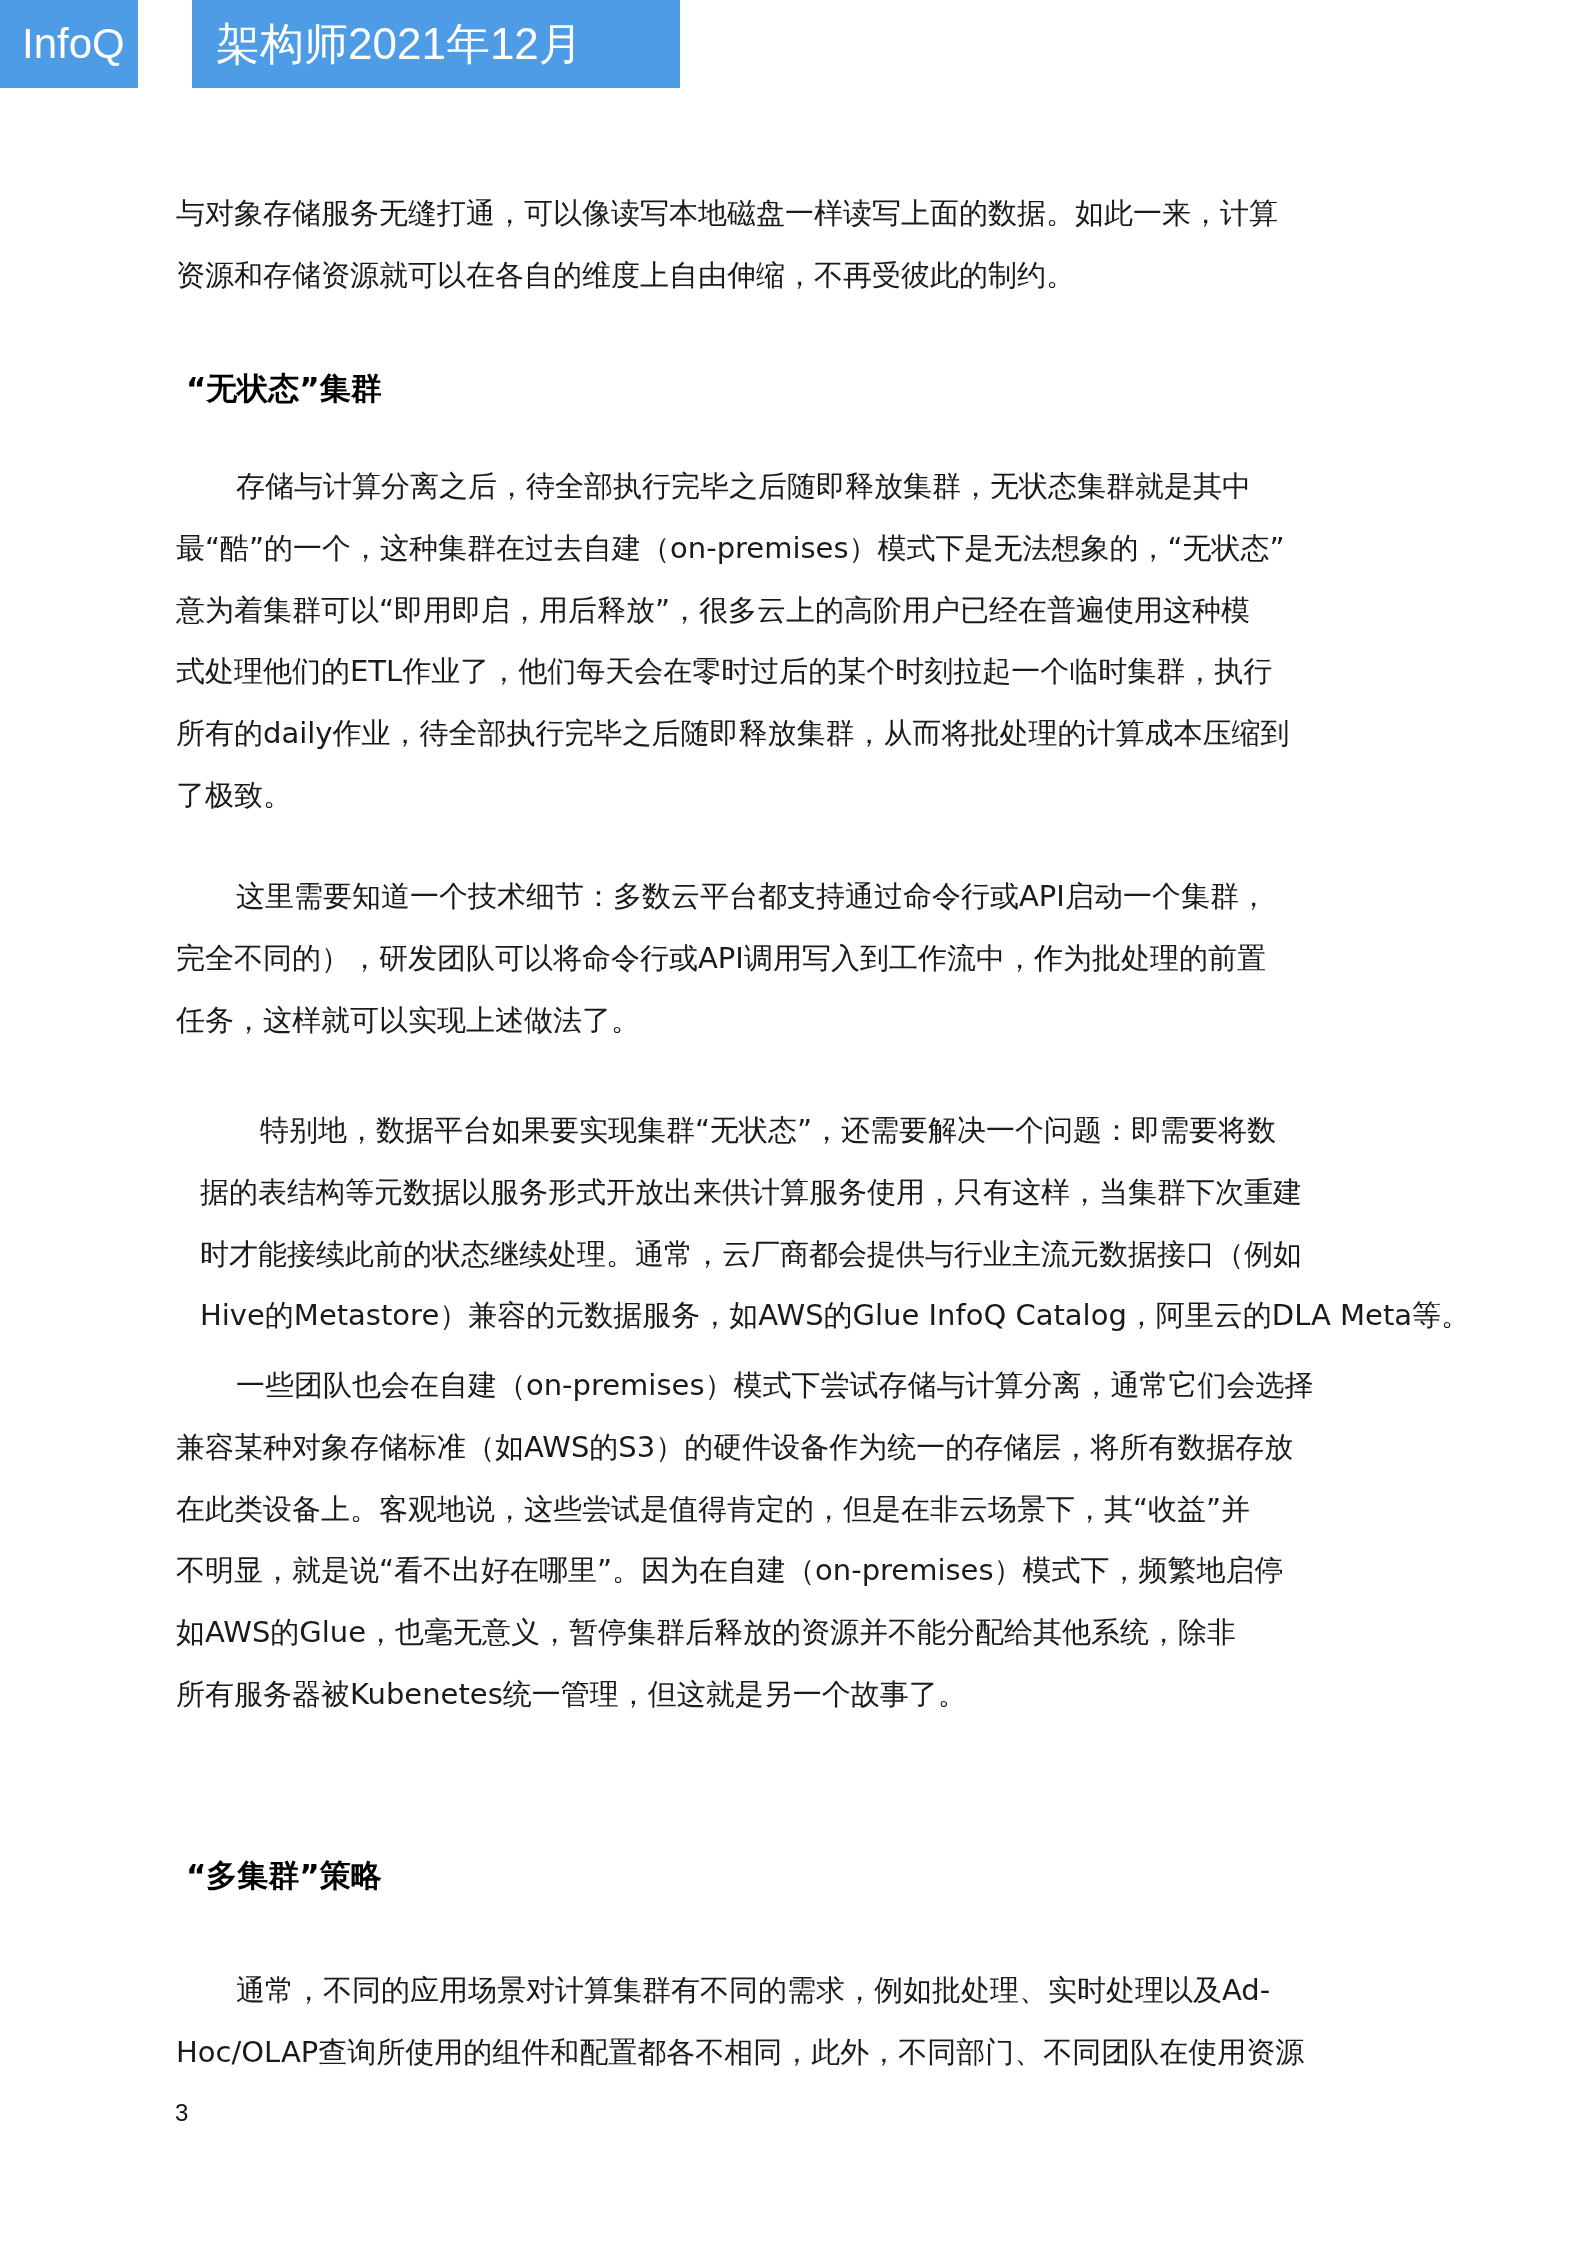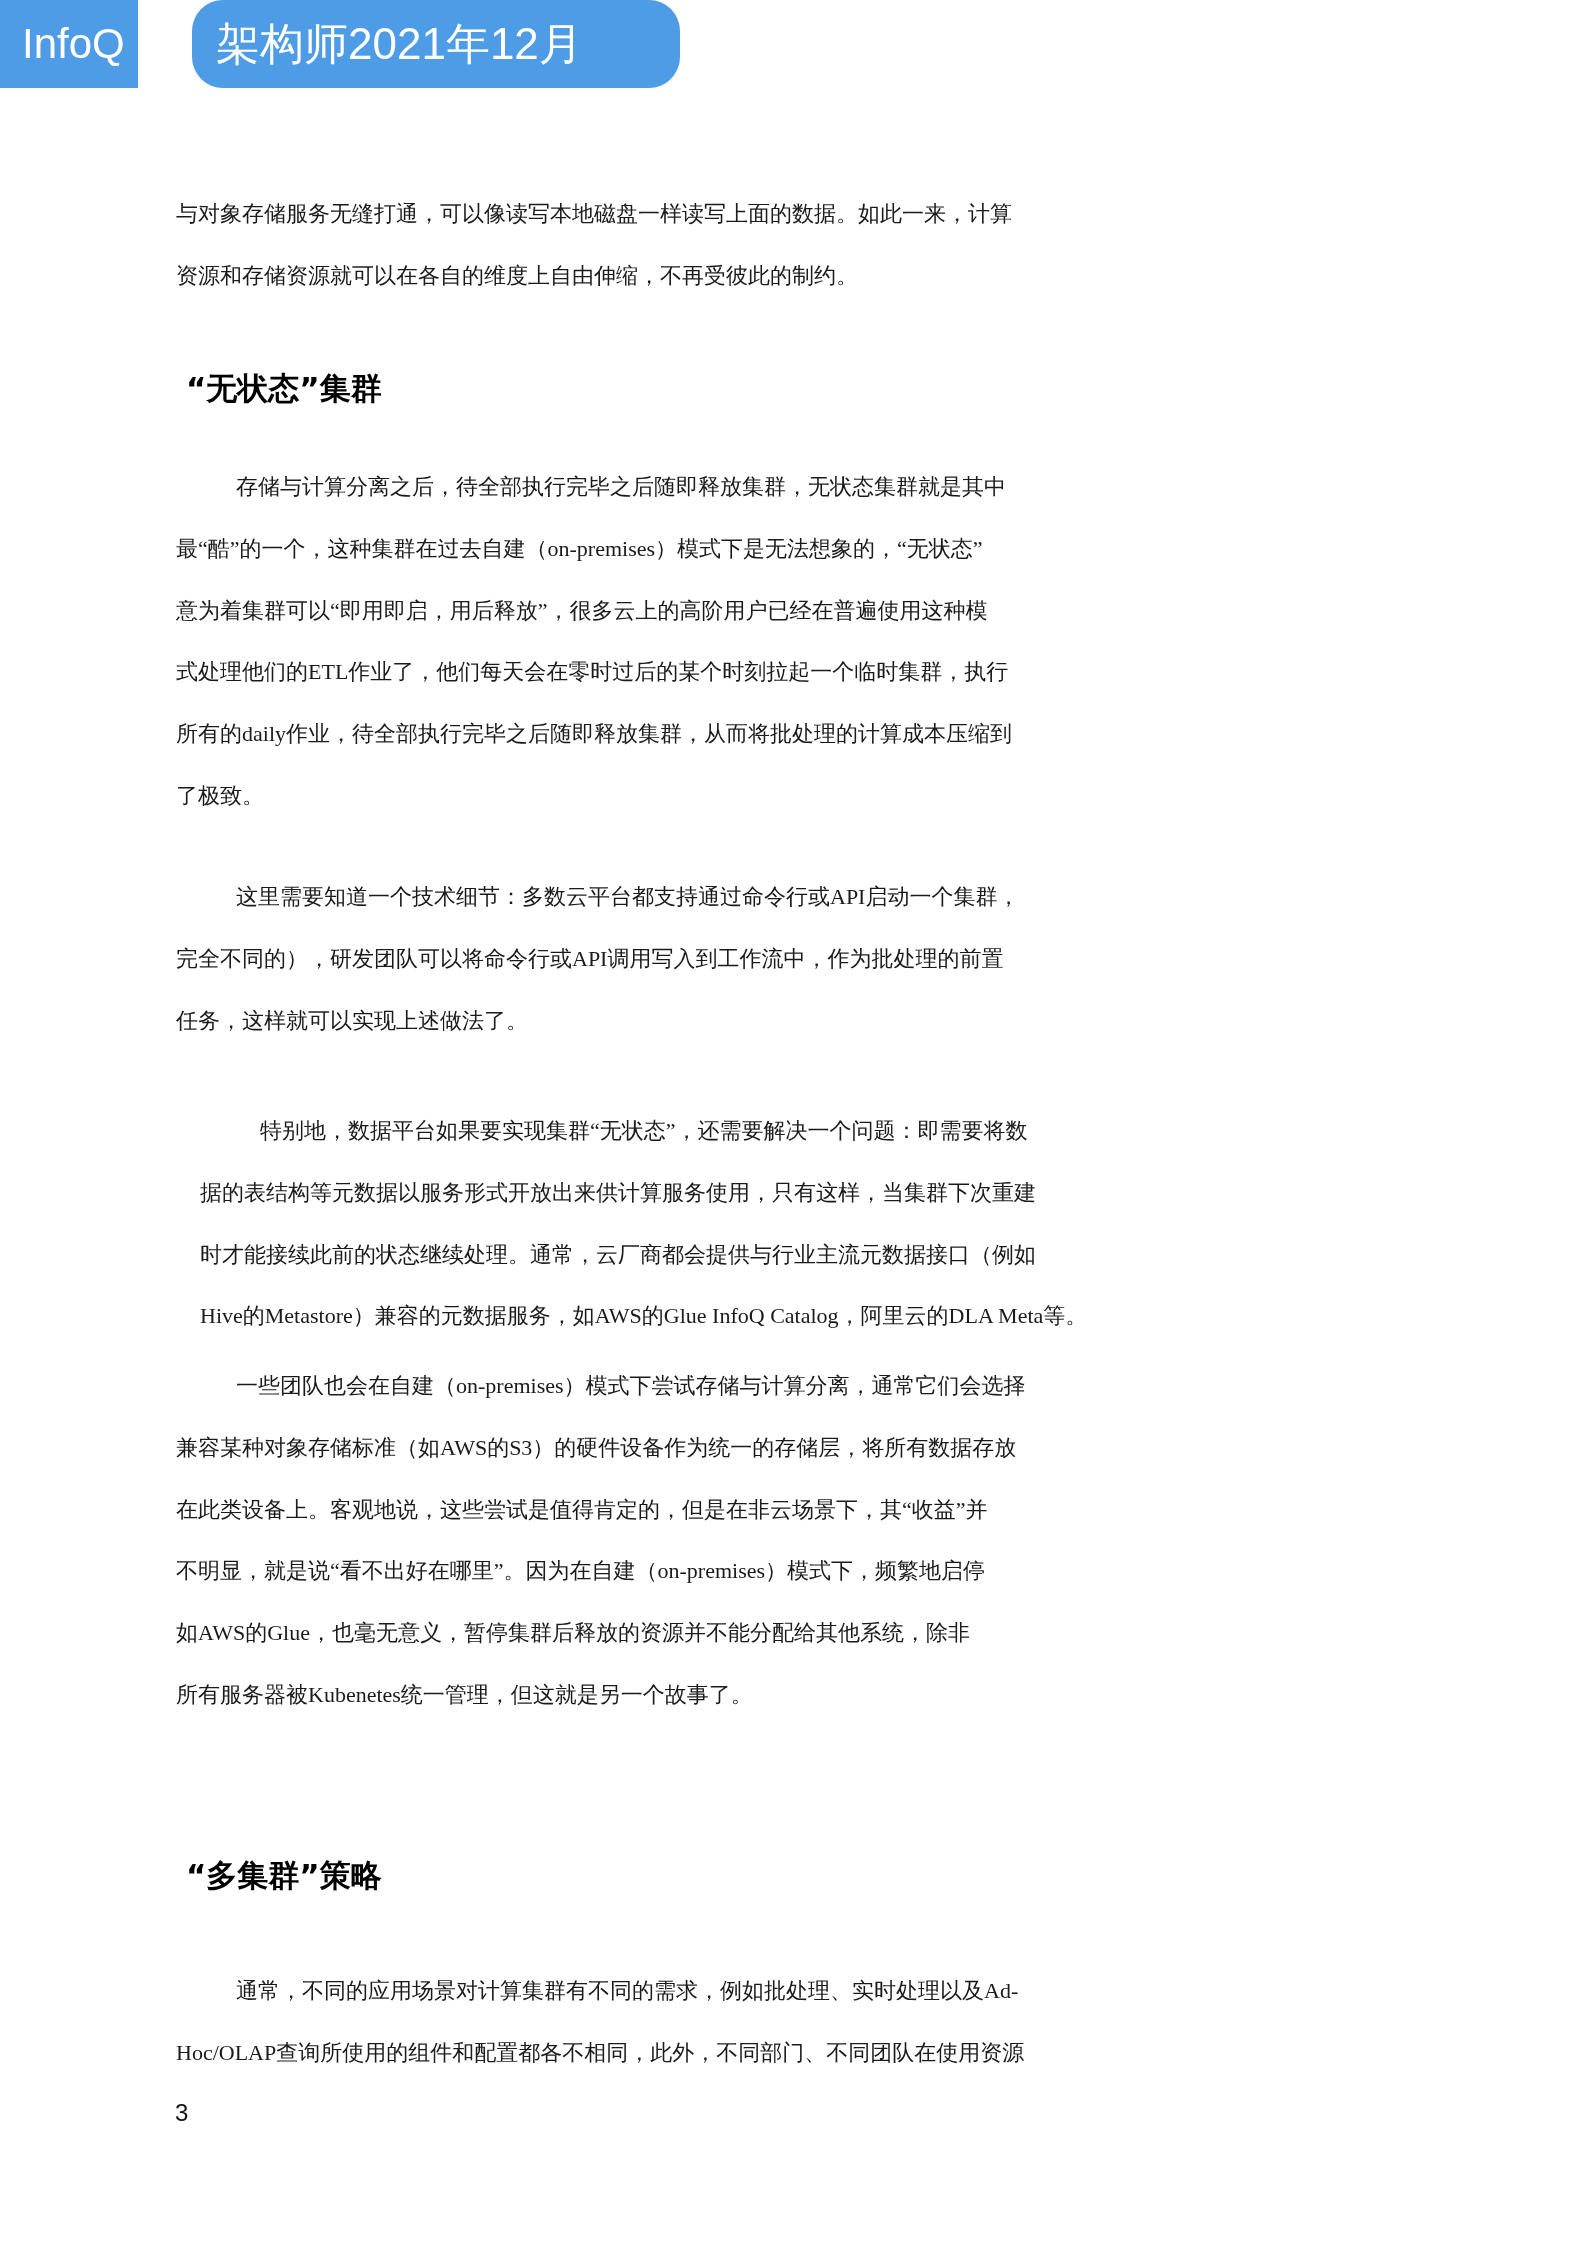--- a/index.html
+++ b/index.html
@@ -2,23 +2,23 @@
 <html><head>
 <meta charset="utf-8">
 <style>
   html, body { margin: 0; padding: 0; background: #ffffff; }
   body { width: 1589px; height: 2244px; position: relative; overflow: hidden;
          font-family: "DejaVu Sans", "Liberation Sans", sans-serif; color: #111; }
   .hdr-box { position: absolute; top: 0; height: 88px; background: #4e9be6; color: #fff;
              font-family: "Liberation Sans", "DejaVu Sans", sans-serif;
              font-size: 44px; line-height: 88px; box-sizing: border-box; white-space: nowrap; }
   #brand { left: 0; width: 138px; padding-left: 22px; font-size: 42px; }
-  #issue { left: 192px; width: 488px; padding-left: 24px; letter-spacing: 0px; border-radius: 31px; }
-  .para { position: absolute; left: 176px; width: 1240px; font-size: 22px; line-height: 61.8px;
-          text-align: justify; margin: 0; color: #1a1a1a; font-family: Liberation Serif, serif; }
+  #issue { left: 192px; width: 488px; padding-left: 24px; letter-spacing: 0px; }
+  .para { position: absolute; left: 176px; width: 1240px; font-size: 29px; line-height: 61.8px;
+          text-align: justify; margin: 0; color: #1a1a1a; }
   .para .line { display: block; white-space: nowrap; height: 61.8px; }
   .indent { padding-left: 60px; }
   .heading { position: absolute; left: 186px; font-size: 31px; font-weight: bold;
              margin: 0; line-height: 40px; color: #000; white-space: nowrap; }
   #page-number { position: absolute; left: 175px; top: 2097px; font-size: 24px;
                  line-height: 32px; color: #111; font-family: "Liberation Sans", sans-serif; }
 </style>
 </head>
 <body>
 

